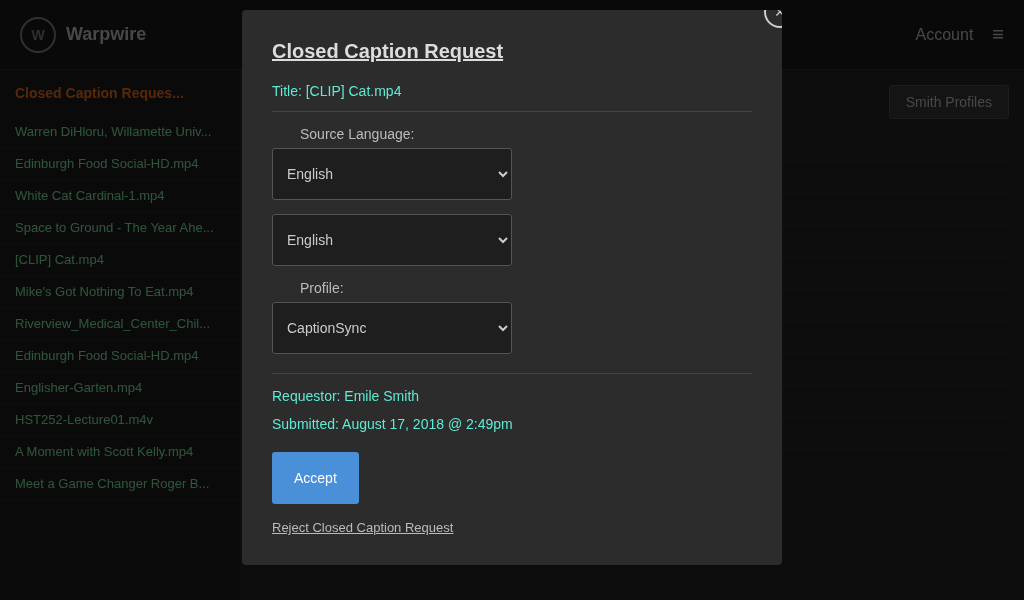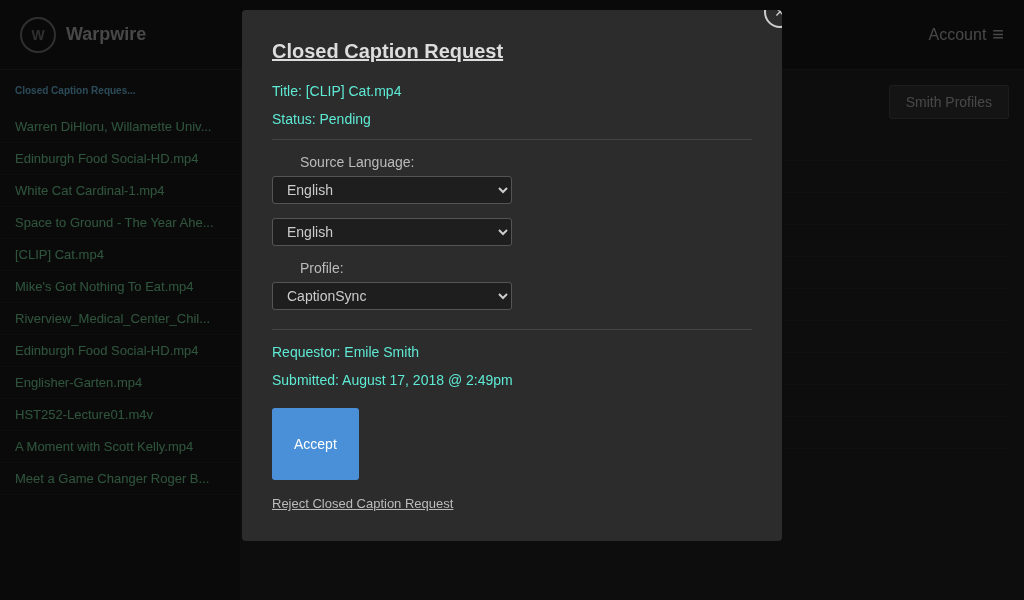--- a/index.html
+++ b/index.html
@@ -46,21 +46,21 @@
 
     .logo-text {
       color: #ccc;
       font-size: 18px;
       font-weight: bold;
     }
 
     .nav-right {
       display: flex;
       align-items: center;
-      gap: 6px;
+      gap: 19px;
     }
 
     .account-label {
       color: #ccc;
       font-size: 16px;
     }
 
     .hamburger-icon {
       color: #ccc;
       font-size: 20px;
@@ -74,22 +74,22 @@
       display: flex;
     }
 
     .left-panel {
       width: 240px;
       background: #1e1e1e;
       padding: 15px 0;
     }
 
     .panel-title {
-      color: #7dd3fc;
-      font-size: 10px;
+      color: #f97316;
+      font-size: 14px;
       font-weight: bold;
       padding: 0 15px 15px;
     }
 
     .file-list {
       list-style: none;
     }
 
     .file-list li {
       color: #86efac;
@@ -203,41 +203,41 @@
     .modal-label {
       color: #bbb;
       font-size: 14px;
       margin-bottom: 6px;
       display: block;
       margin-left: 28px;
     }
 
     .modal-select {
       width: 240px;
-      padding: 4px 10px;
+      padding: 16px 10px;
       background: #1e1e1e;
       border: 1px solid #555;
       color: #ccc;
       font-size: 14px;
       border-radius: 3px;
       margin-bottom: 14px;
       appearance: auto;
     }
 
     .modal-divider {
       height: 1px;
       background: #444;
       margin: 5px 0 14px;
     }
 
     .accept-btn {
       background: #4a90d9;
       color: #fff;
       border: none;
-      padding: 28px 22px;
+      padding: 18px 22px;
       font-size: 14px;
       cursor: pointer;
       border-radius: 3px;
       margin-bottom: 16px;
       margin-top: 8px;
     }
 
     .reject-link {
       display: block;
       color: #bbb;
@@ -335,21 +335,20 @@
     </table>
   </div>
 </div>
 
 <div class="modal-overlay">
   <div class="modal">
     <button class="modal-close-btn">×</button>
     <div class="modal-title">Closed Caption Request</div>
 
     <div class="modal-field">Title: [CLIP] Cat.mp4</div>
-    <div class="modal-field">Status: Pending</div>
 
     <div class="modal-divider"></div>
 
     <label class="modal-label">Source Language:</label>
     <select class="modal-select">
       <option>English</option>
       <option>Spanish</option>
       <option>French</option>
       <option>German</option>
     </select>

